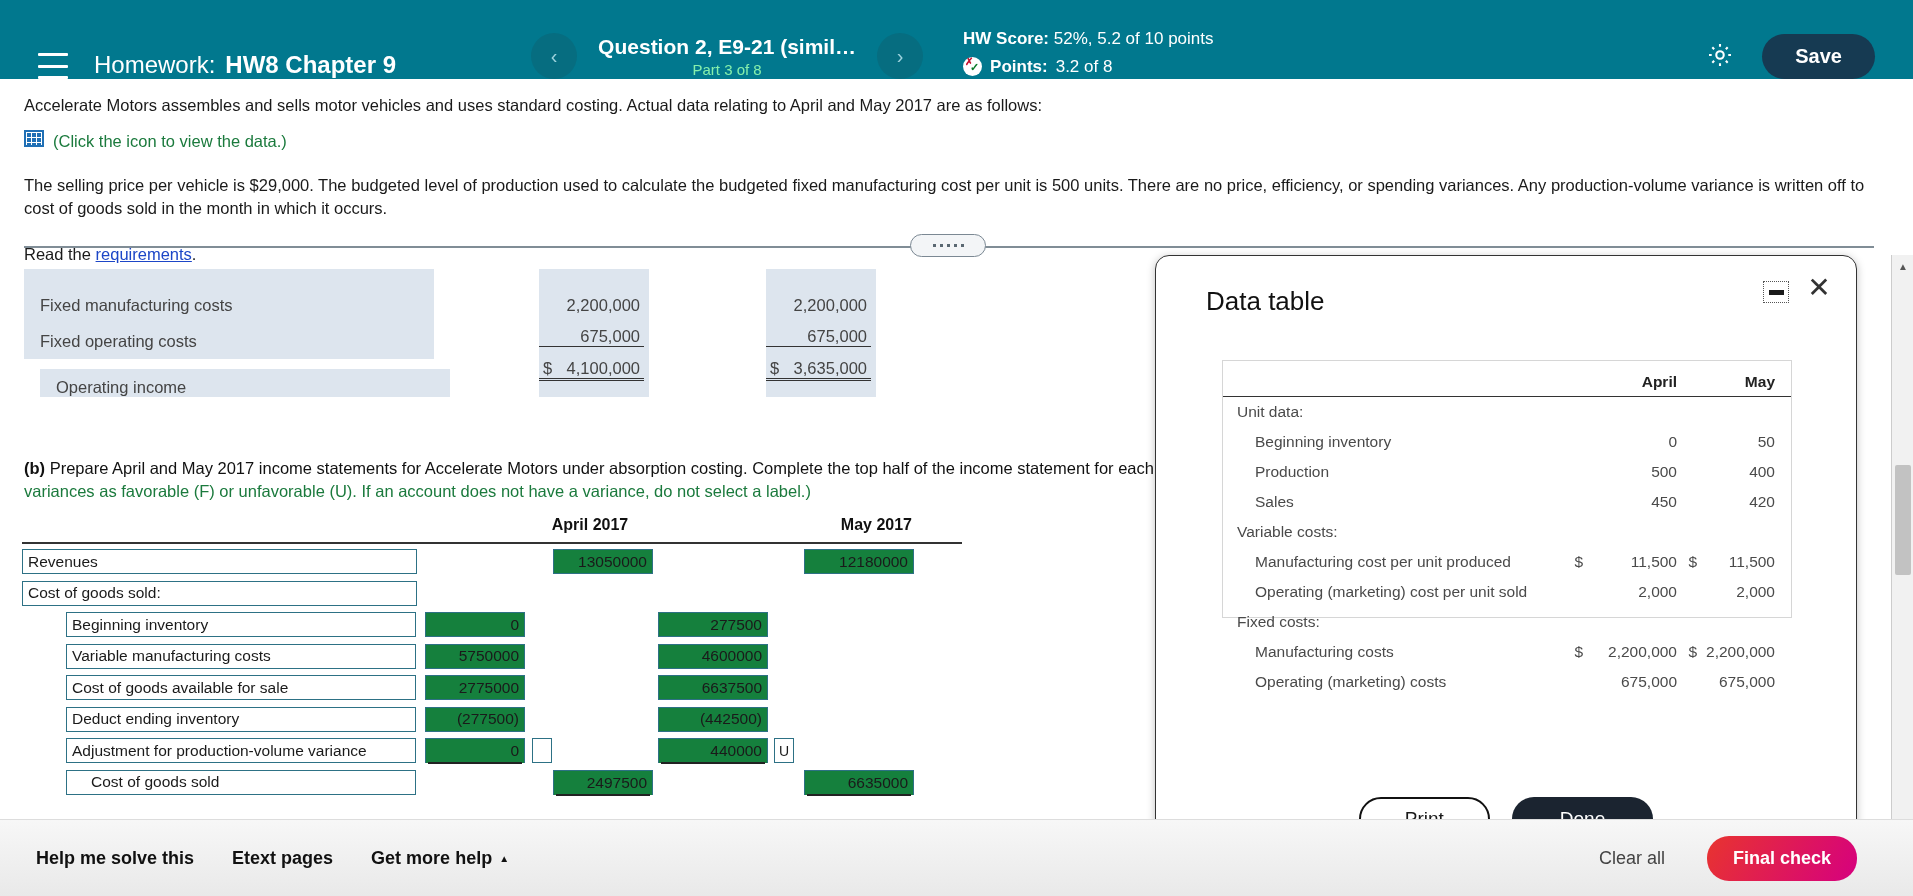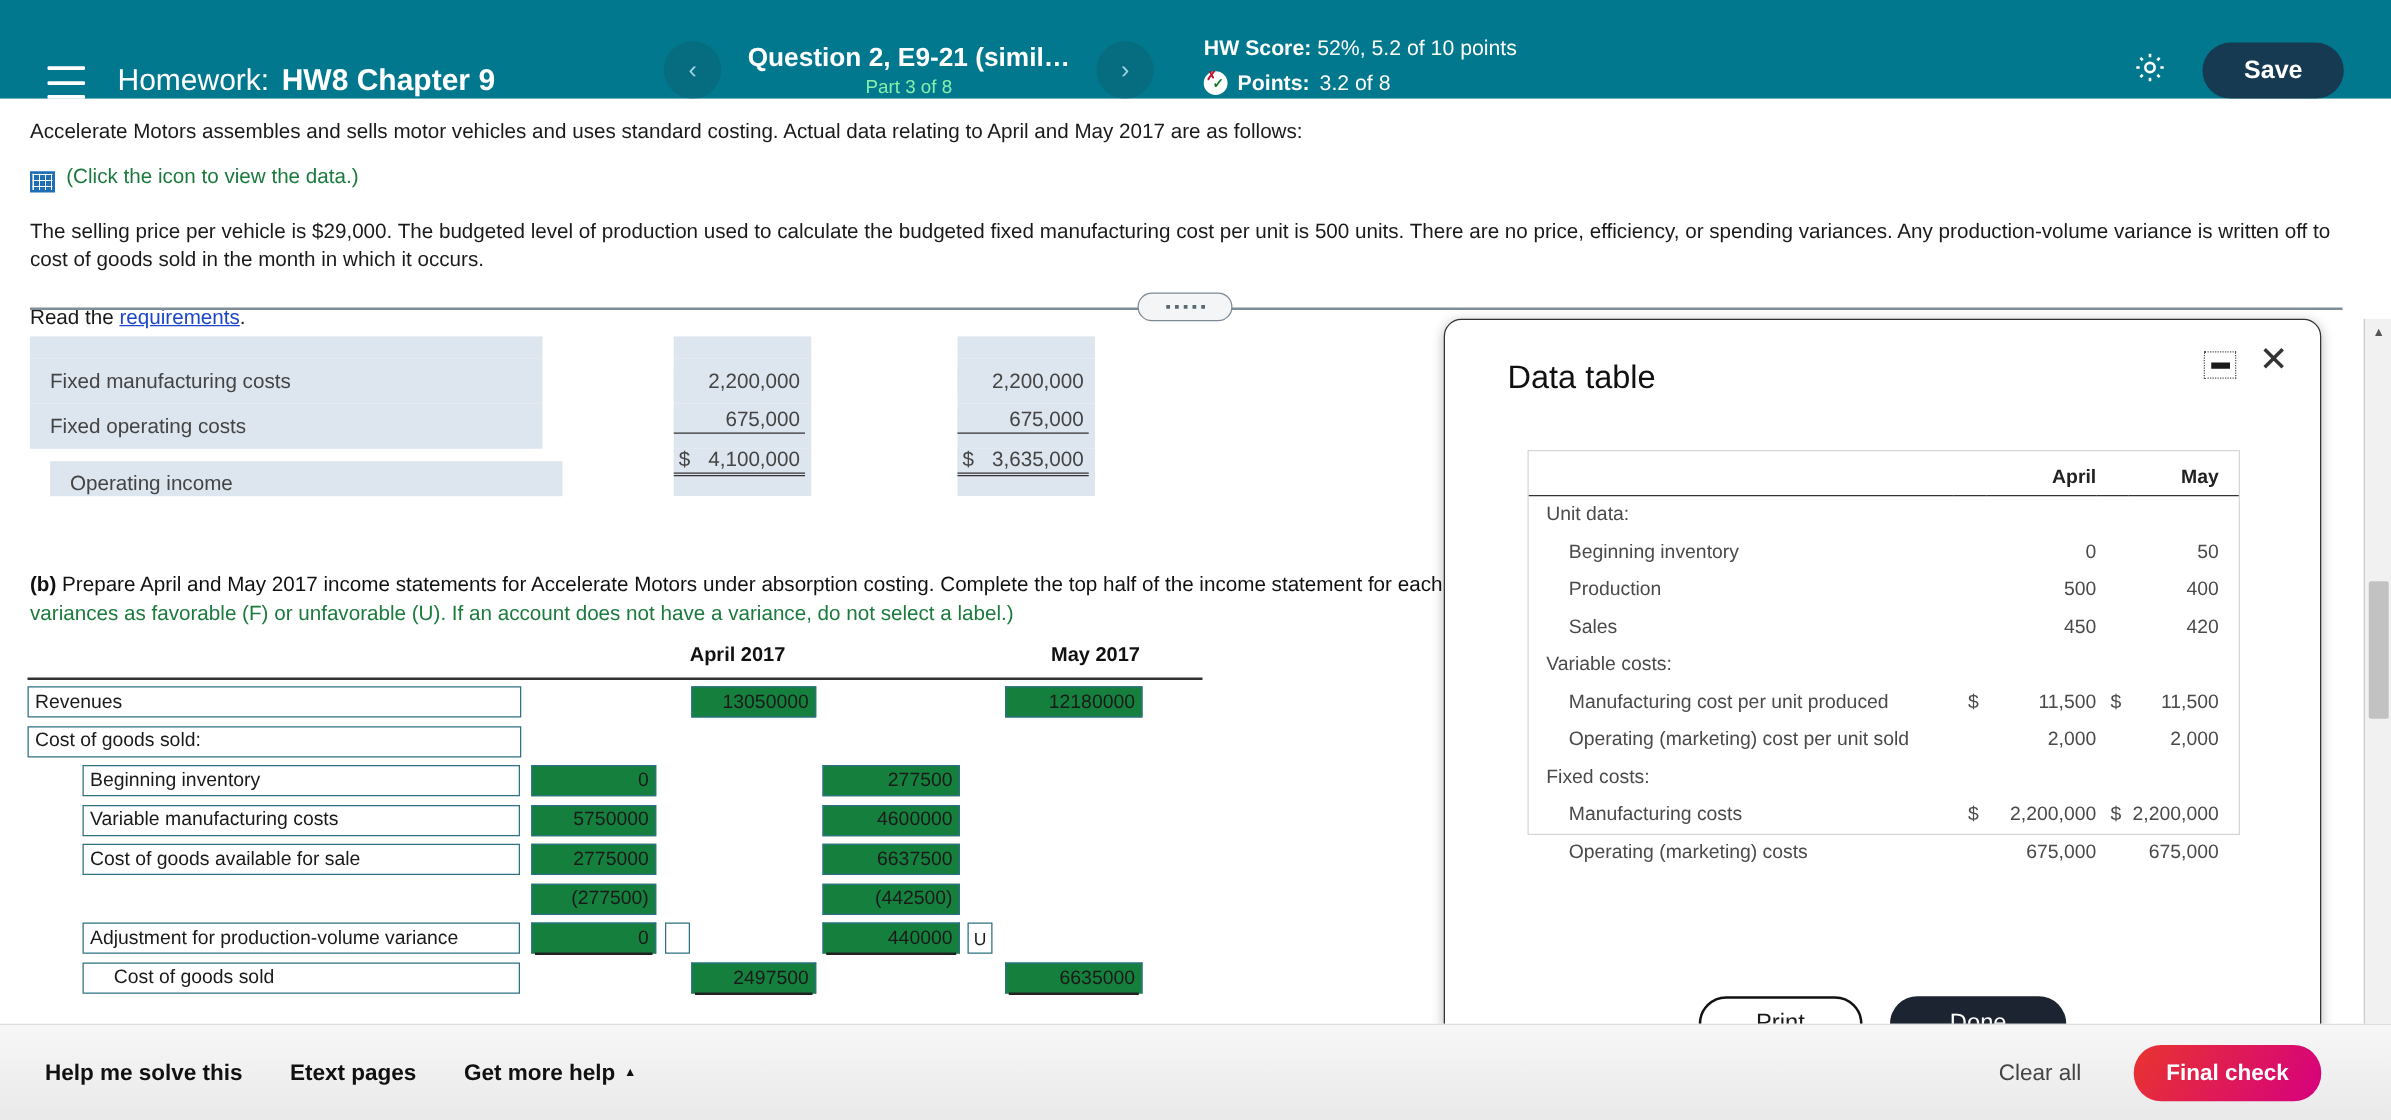--- a/index.html
+++ b/index.html
@@ -75,21 +75,21 @@
   
   #content {
     position: absolute; left: 0; top: 79px; width: 1913px; height: 740px;
     background: #fff; overflow: hidden;
   }
   .prose {
     font-size: 16.5px; color: #1a1a1a; line-height: 1.42;
     padding: 0 24px;
   }
   .p1 { margin-top: 15px; }
-  .icon-line { display: flex; align-items: flex-end; gap: 9px; margin-top: 13px; }
+  .icon-line { display: flex; align-items: flex-start; gap: 9px; margin-top: 13px; }
   .grid-icon {
     width: 20px; height: 17px; background: #1f6fb5; flex: 0 0 auto;
     position: relative; overflow: hidden; cursor: pointer;
   }
   .grid-icon::before {
     content: ""; position: absolute; inset: 2px;
     background:
       repeating-linear-gradient(to right, #fff 0 1px, transparent 1px 5px),
       repeating-linear-gradient(to bottom, #fff 0 1px, transparent 1px 5px);
   }
@@ -210,21 +210,21 @@
   #modal-close {
     position: absolute; right: 22px; top: 18px; width: 30px; height: 30px;
     font-size: 28px; color: #333; line-height: 28px; text-align: center;
     cursor: pointer; font-weight: 300;
   }
   #modal-title {
     position: absolute; left: 50px; top: 30px;
     font-size: 26px; color: #111;
   }
   #dt-box {
-    position: absolute; left: 66px; top: 104px; width: 570px; height: 308px;
+    position: absolute; left: 66px; top: 104px; width: 570px; height: 258px;
     border: 1px solid #d6d6d6;
   }
   #dt-table { width: 100%; border-collapse: collapse; font-size: 15.5px; color: #4a4a4a; }
   #dt-table th {
     font-size: 15.5px; font-weight: bold; color: #222; text-align: right;
     padding: 12px 0 5px 0;
   }
   #dt-table th.blank { text-align: left; }
   #dt-table tr.ruled th { border-bottom: 1.6px solid #333; }
   #dt-table td { padding: 6px 0; vertical-align: bottom; }
@@ -414,20 +414,21 @@
     </div>
 
 
     <div class="row">
       <div class="lbl w2">Cost of goods available for sale</div>
       <div class="fld a">2775000</div>
       <div class="fld b">6637500</div>
     </div>
 
     <div class="row">
+      <div class="lbl w2">Deduct ending inventory</div>
       <div class="fld a">(277500)</div>
       <div class="fld b">(442500)</div>
     </div>
 
     <div class="row">
       <div class="lbl w2">Adjustment for production-volume variance</div>
       <div class="fld a under">0</div>
       <div class="tagbox" style="left:510px;"></div>
       <div class="fld b under">440000</div>
       <div class="tagbox" style="left:752px;">U</div>

